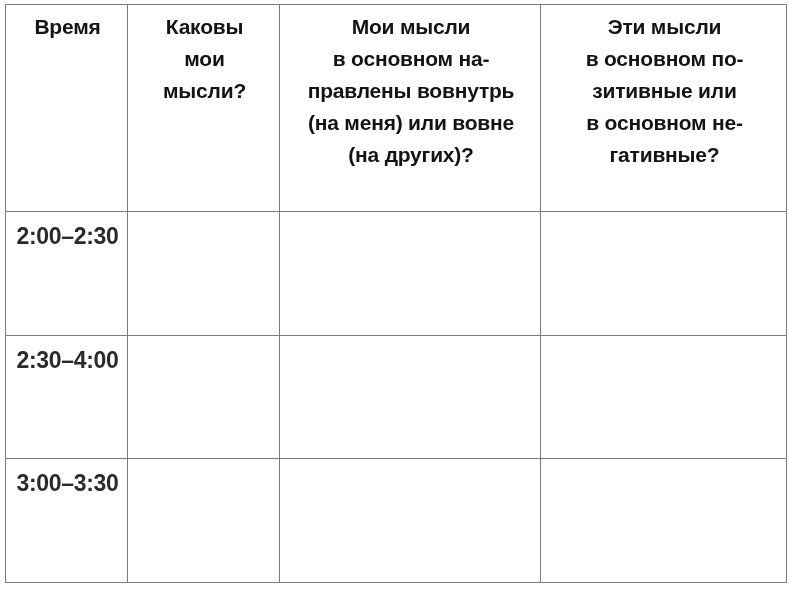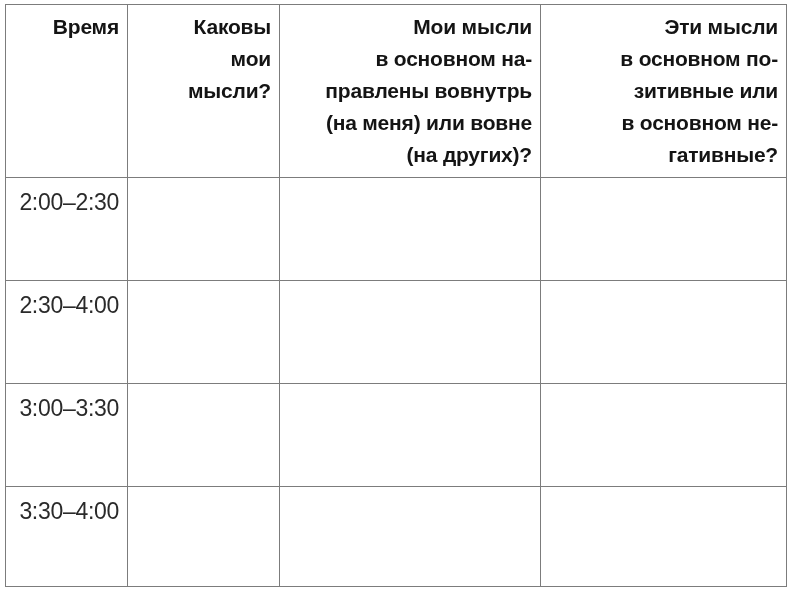--- a/index.html
+++ b/index.html
@@ -21,34 +21,34 @@
     top: 4px;
     width: 781px;
     height: 579px;
     border-collapse: collapse;
     table-layout: fixed;
   }
   .worksheet th,
   .worksheet td {
     border: 1.5px solid #7c7c7c;
     vertical-align: top;
-    text-align: right;
+    text-align: center;
     padding: 6px 8px 6px 10px;
     overflow: hidden;
   }
   .worksheet th {
     font-weight: 700;
     font-size: 21px;
     line-height: 32px;
     color: #141414;
     white-space: pre-line;
     letter-spacing: -0.2px;
   }
   .worksheet td.time-cell {
-    font-weight: 400;
+    font-weight: 700;
     font-size: 23px;
     line-height: 28px;
     color: #2a2a2a;
     padding-top: 10px;
     letter-spacing: -0.3px;
   }
   .worksheet td.entry-cell {
     background: #ffffff;
   }
   tr.header-row { height: 168px; }
@@ -94,21 +94,15 @@
         <td class="entry-cell"></td>
         <td class="entry-cell"></td>
         <td class="entry-cell"></td>
       </tr>
       <tr class="data-row">
         <td class="time-cell">3:00–3:30</td>
         <td class="entry-cell"></td>
         <td class="entry-cell"></td>
         <td class="entry-cell"></td>
       </tr>
-      <tr class="data-row data-row-last">
-        <td class="time-cell">3:30–4:00</td>
-        <td class="entry-cell"></td>
-        <td class="entry-cell"></td>
-        <td class="entry-cell"></td>
-      </tr>
     </tbody>
   </table>
 </div>
 
 </body></html>

